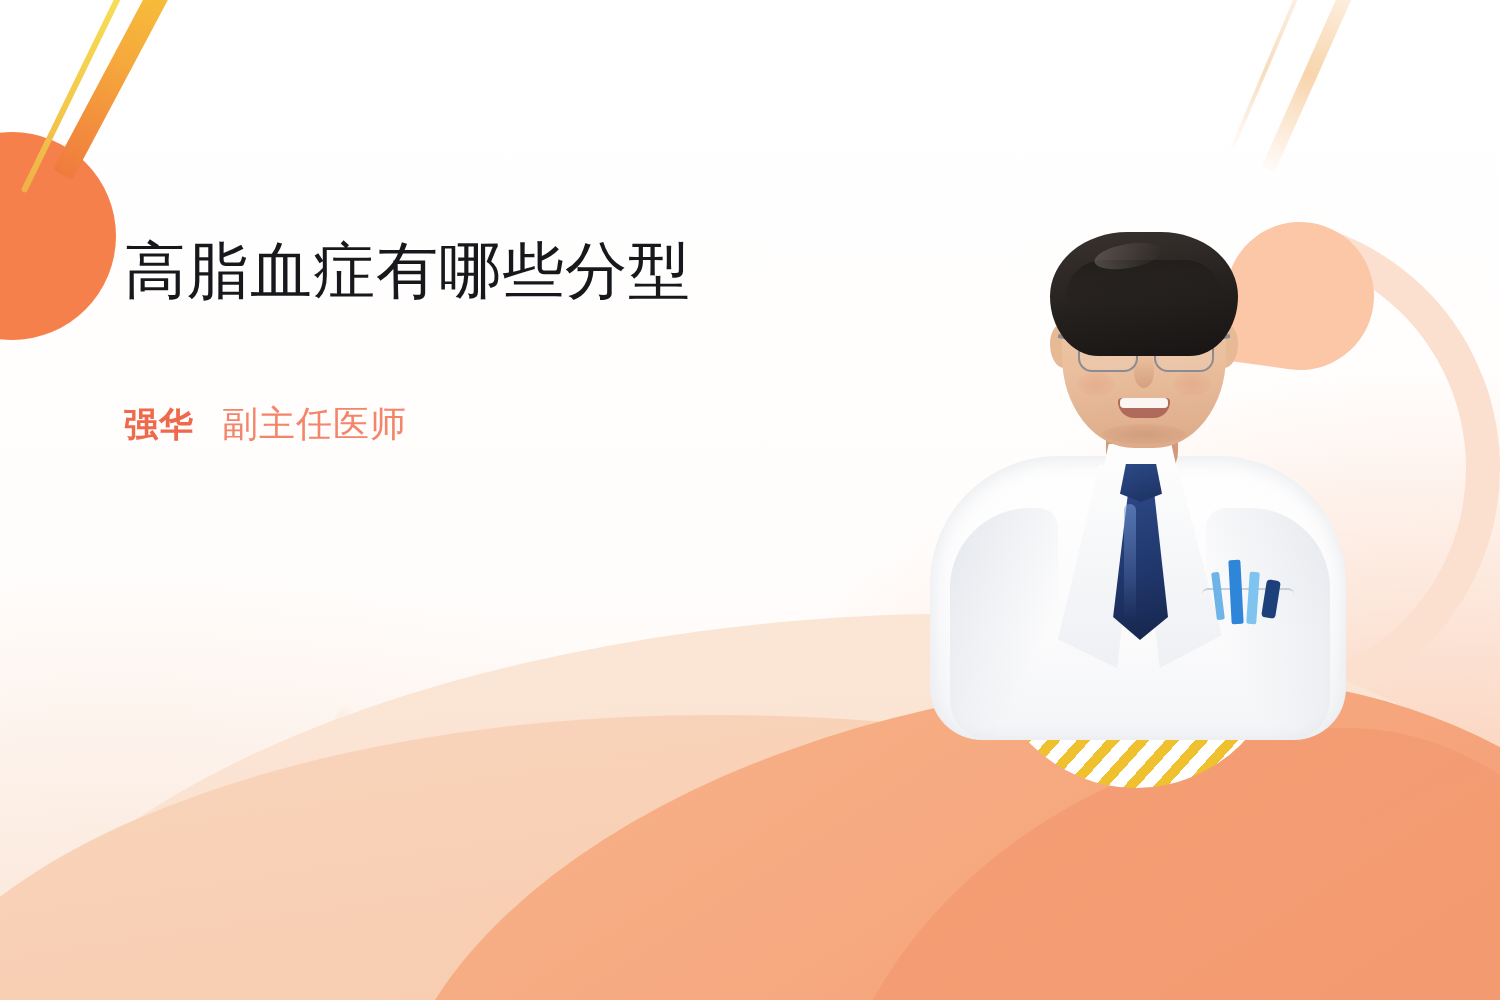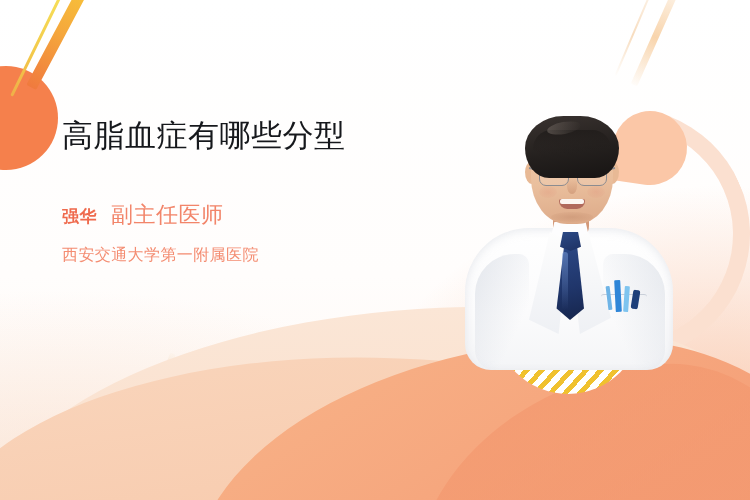--- a/index.html
+++ b/index.html
@@ -332,21 +332,21 @@
     align-items: baseline;
     gap: 14px;
   }
   .doctor-name {
     font-size: 17px;
     font-weight: bold;
     color: #ef6a4d;
     letter-spacing: 0.5px;
   }
   .doctor-title {
-    font-size: 22px;
+    font-size: 18px;
     font-weight: 400;
     color: #f2856a;
     letter-spacing: 0.5px;
   }
   .affiliation {
     margin-top: 13px;
     font-size: 16px;
     line-height: 24px;
     color: #f48d72;
     letter-spacing: 0.4px;
@@ -424,17 +424,16 @@
 
   <div class="text-block">
     <h1 class="title">高脂血症有哪些分型</h1>
 
     <div class="byline">
       <span class="doctor-name">强华</span>
       <span class="doctor-title">副主任医师</span>
     </div>
 
     <div class="affiliation">
-      <div>西安交通大学第一附属医院</div>
     </div>
   </div>
 
 </div>
 
 </body></html>

